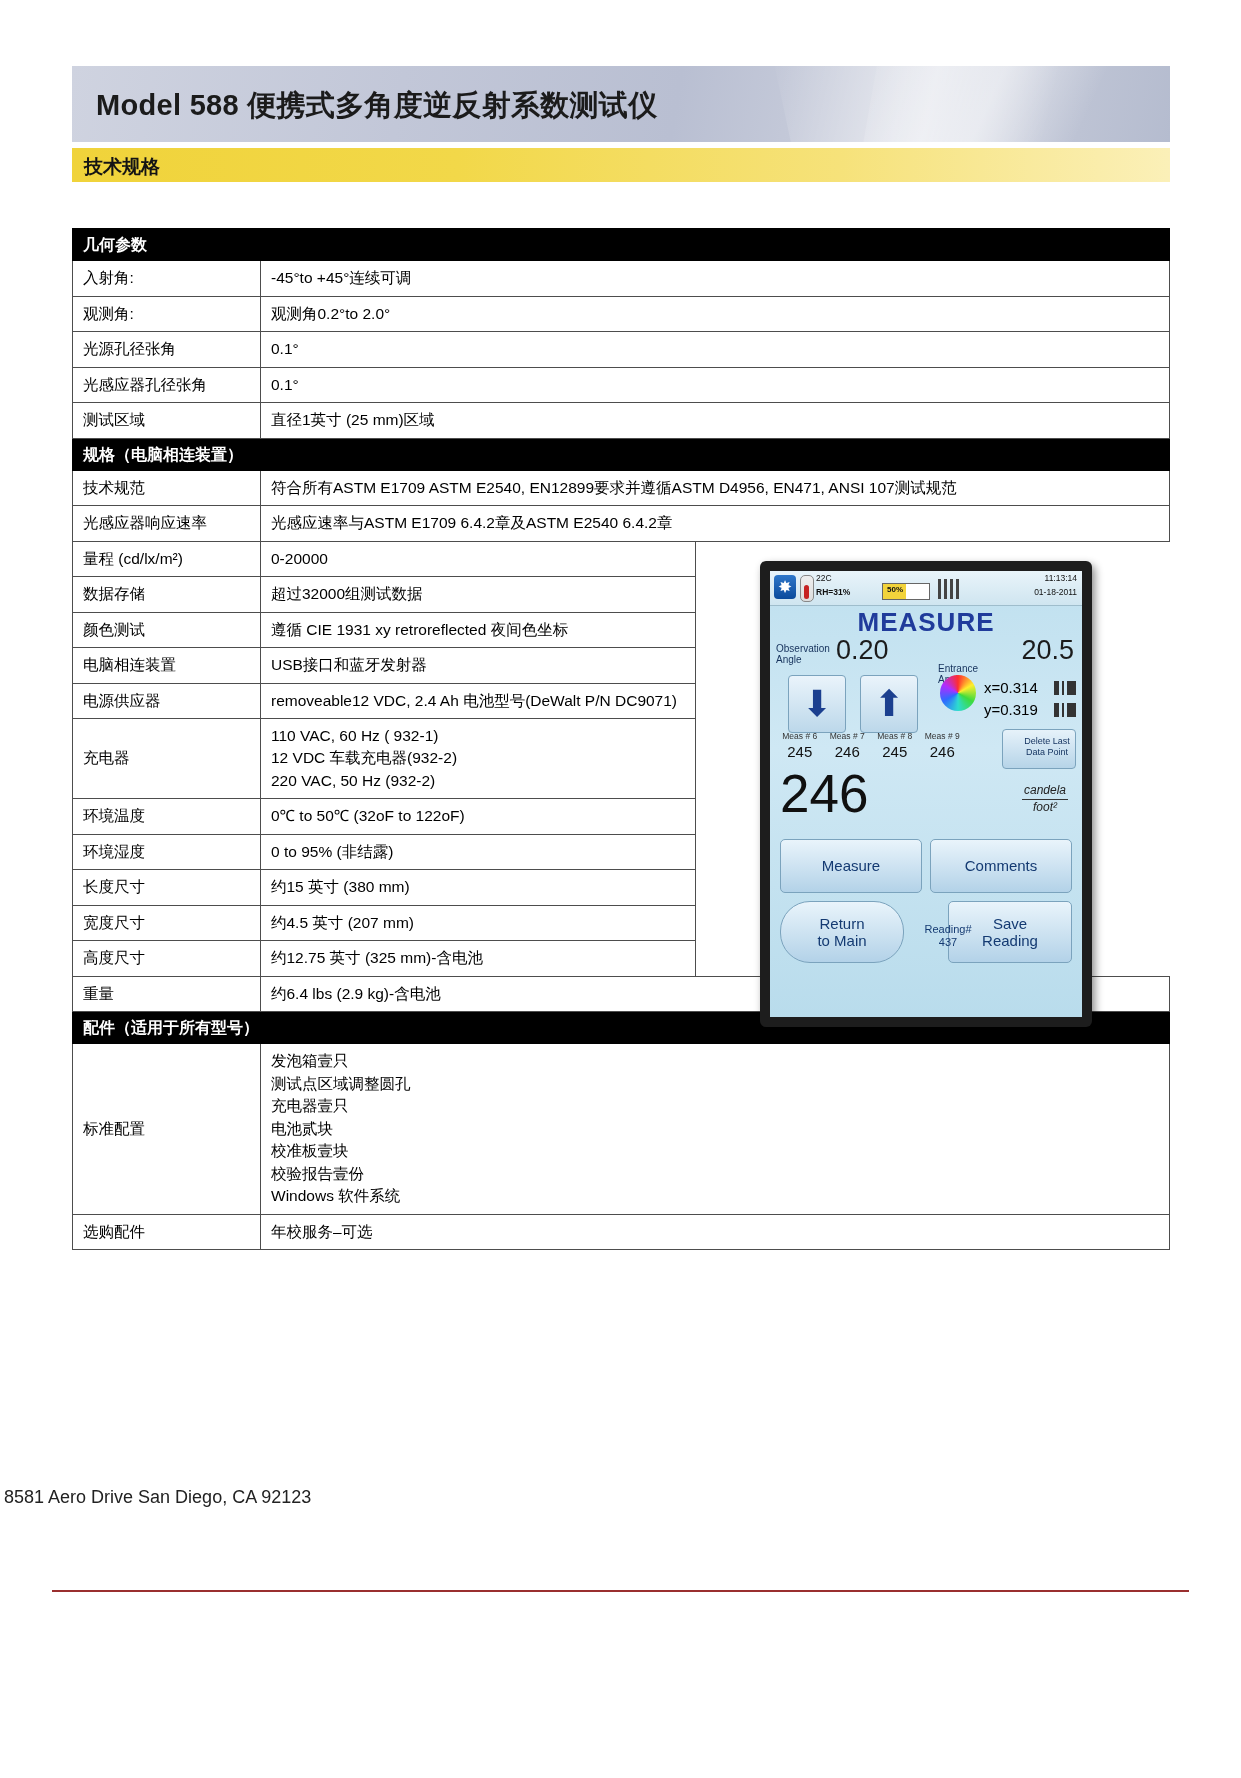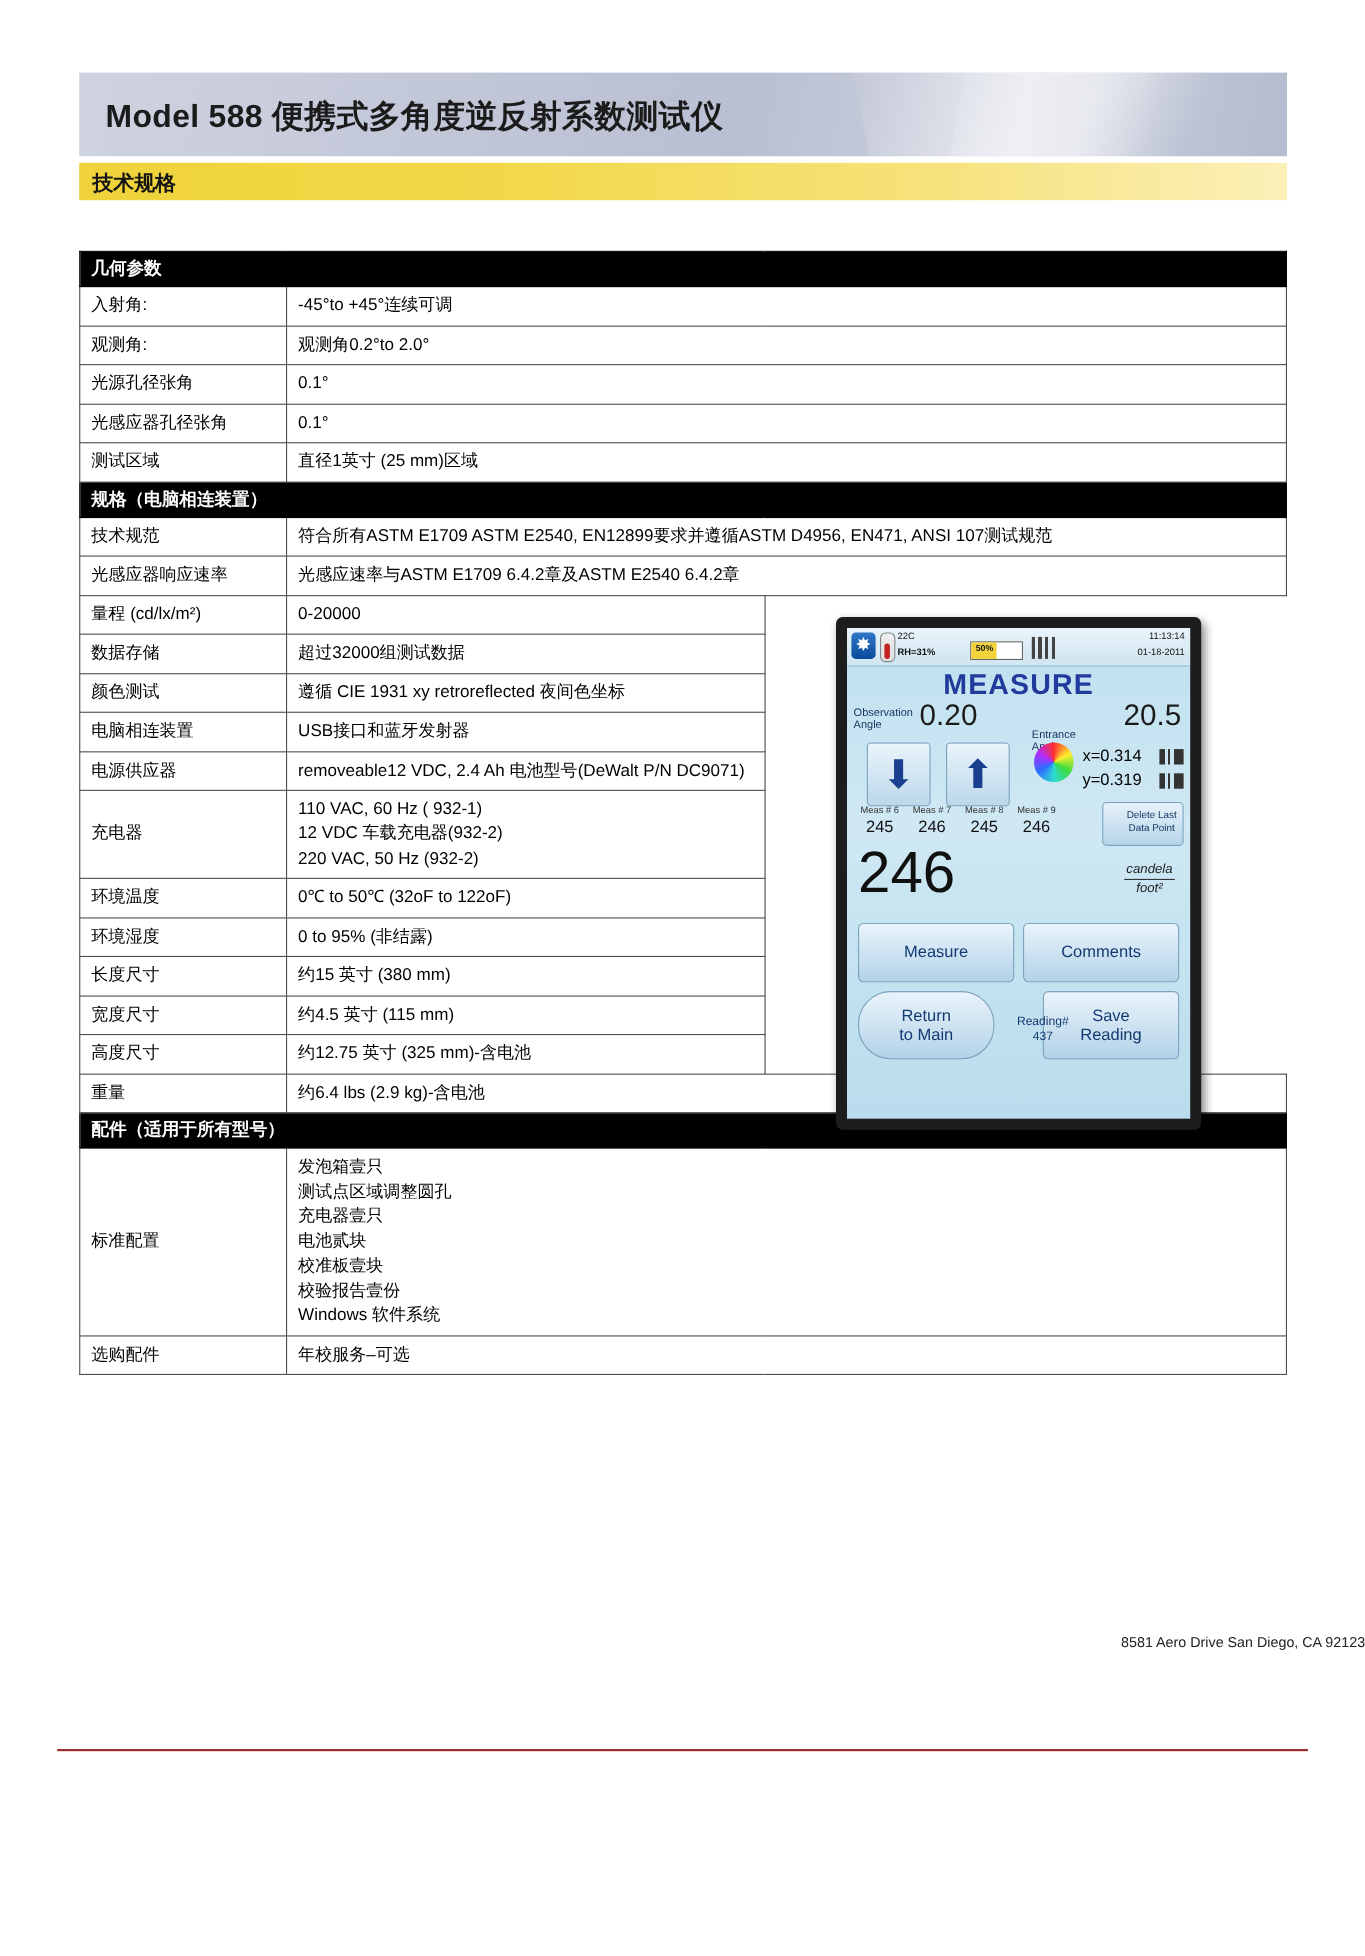--- a/index.html
+++ b/index.html
@@ -389,24 +389,24 @@
     font-style: italic;
     font-size: 62px;
     letter-spacing: -1px;
     color: #111;
   }
   .logo-text .vista { color: #111; }
 
   
   .footer {
     position: absolute;
-    left: 16px; right: 0;
+    left: 4px; right: 0;
     top: 1482px;
-    text-align: right;
-    font-size: 13px;
+    text-align: left;
+    font-size: 18px;
     color: #222;
     line-height: 1.7;
   }
   .footer-rule {
     position: absolute;
     left: 52px;
     right: 52px;
     top: 1590px;
     height: 2px;
     background: #9a2f2f;
@@ -501,21 +501,21 @@
       <tr>
         <td>环境湿度</td>
         <td>0 to 95% (非结露)</td>
       </tr>
       <tr>
         <td>长度尺寸</td>
         <td>约15 英寸 (380 mm)</td>
       </tr>
       <tr>
         <td>宽度尺寸</td>
-        <td>约4.5 英寸 (115 mm)</td>
+        <td>约4.5 英寸 (207 mm)</td>
       </tr>
       <tr>
         <td>高度尺寸</td>
         <td>约12.75 英寸 (325 mm)-含电池</td>
       </tr>
       <tr>
         <td>重量</td>
         <td colspan="2">约6.4 lbs (2.9 kg)-含电池</td>
       </tr>
 

